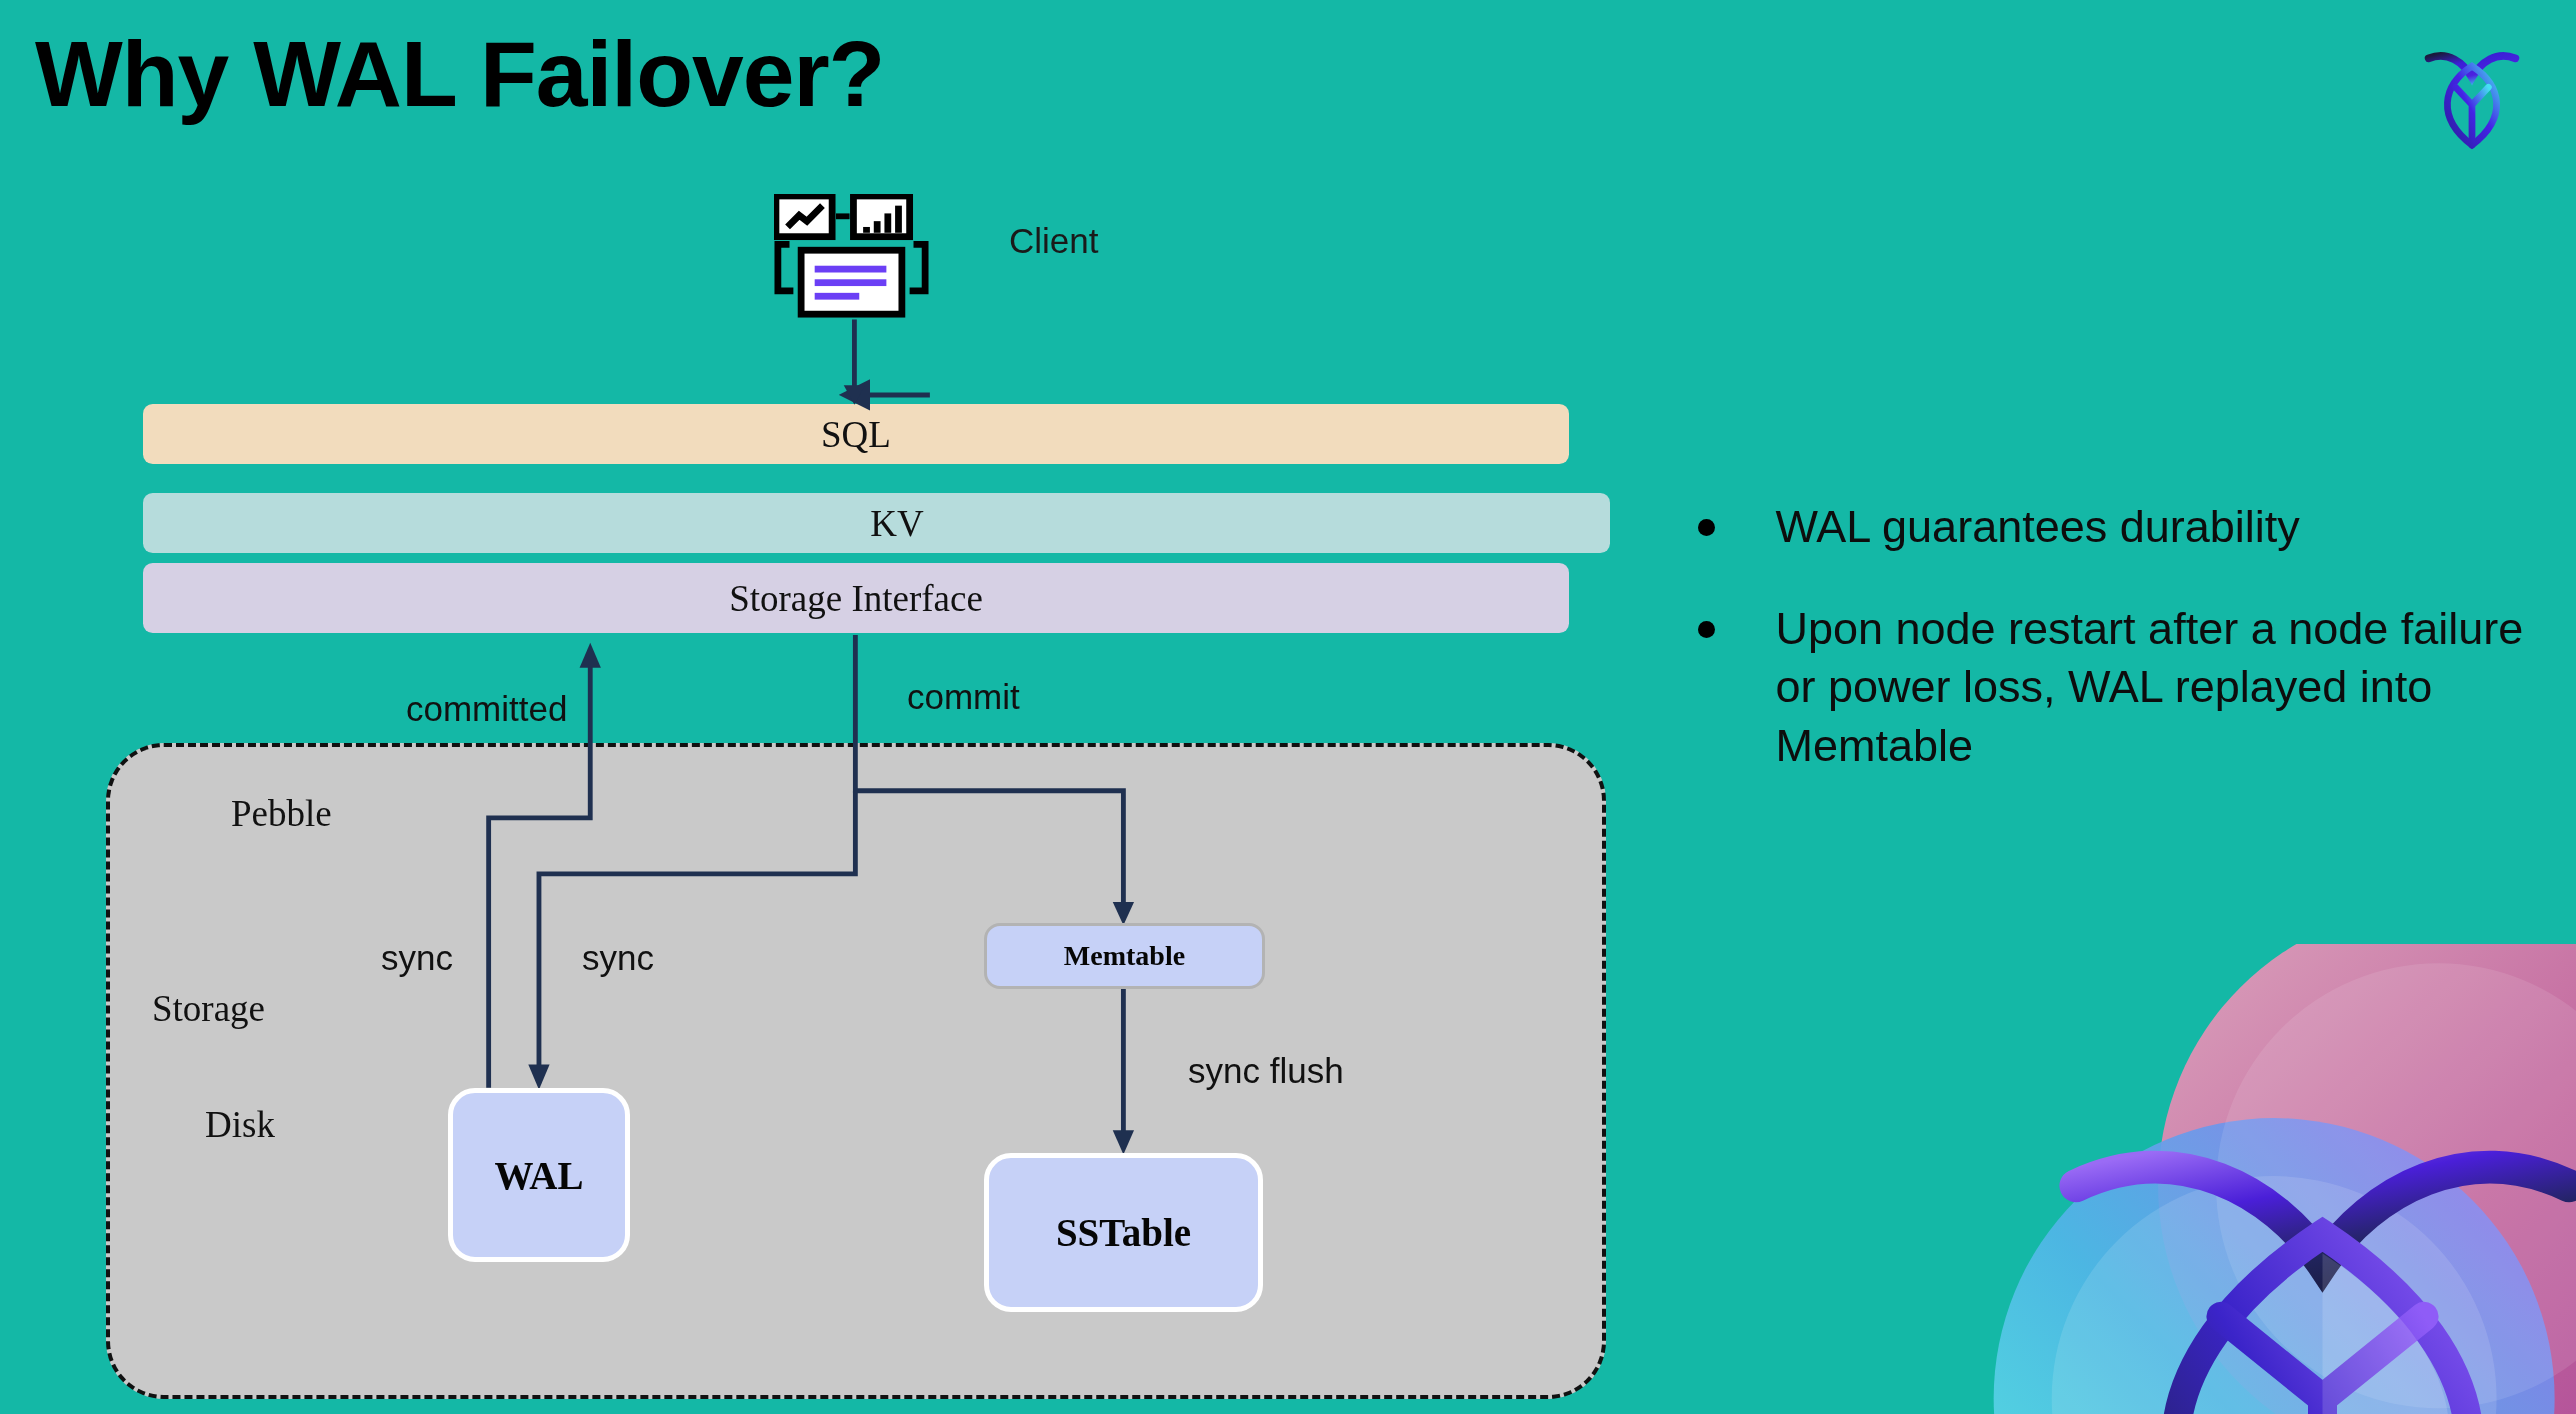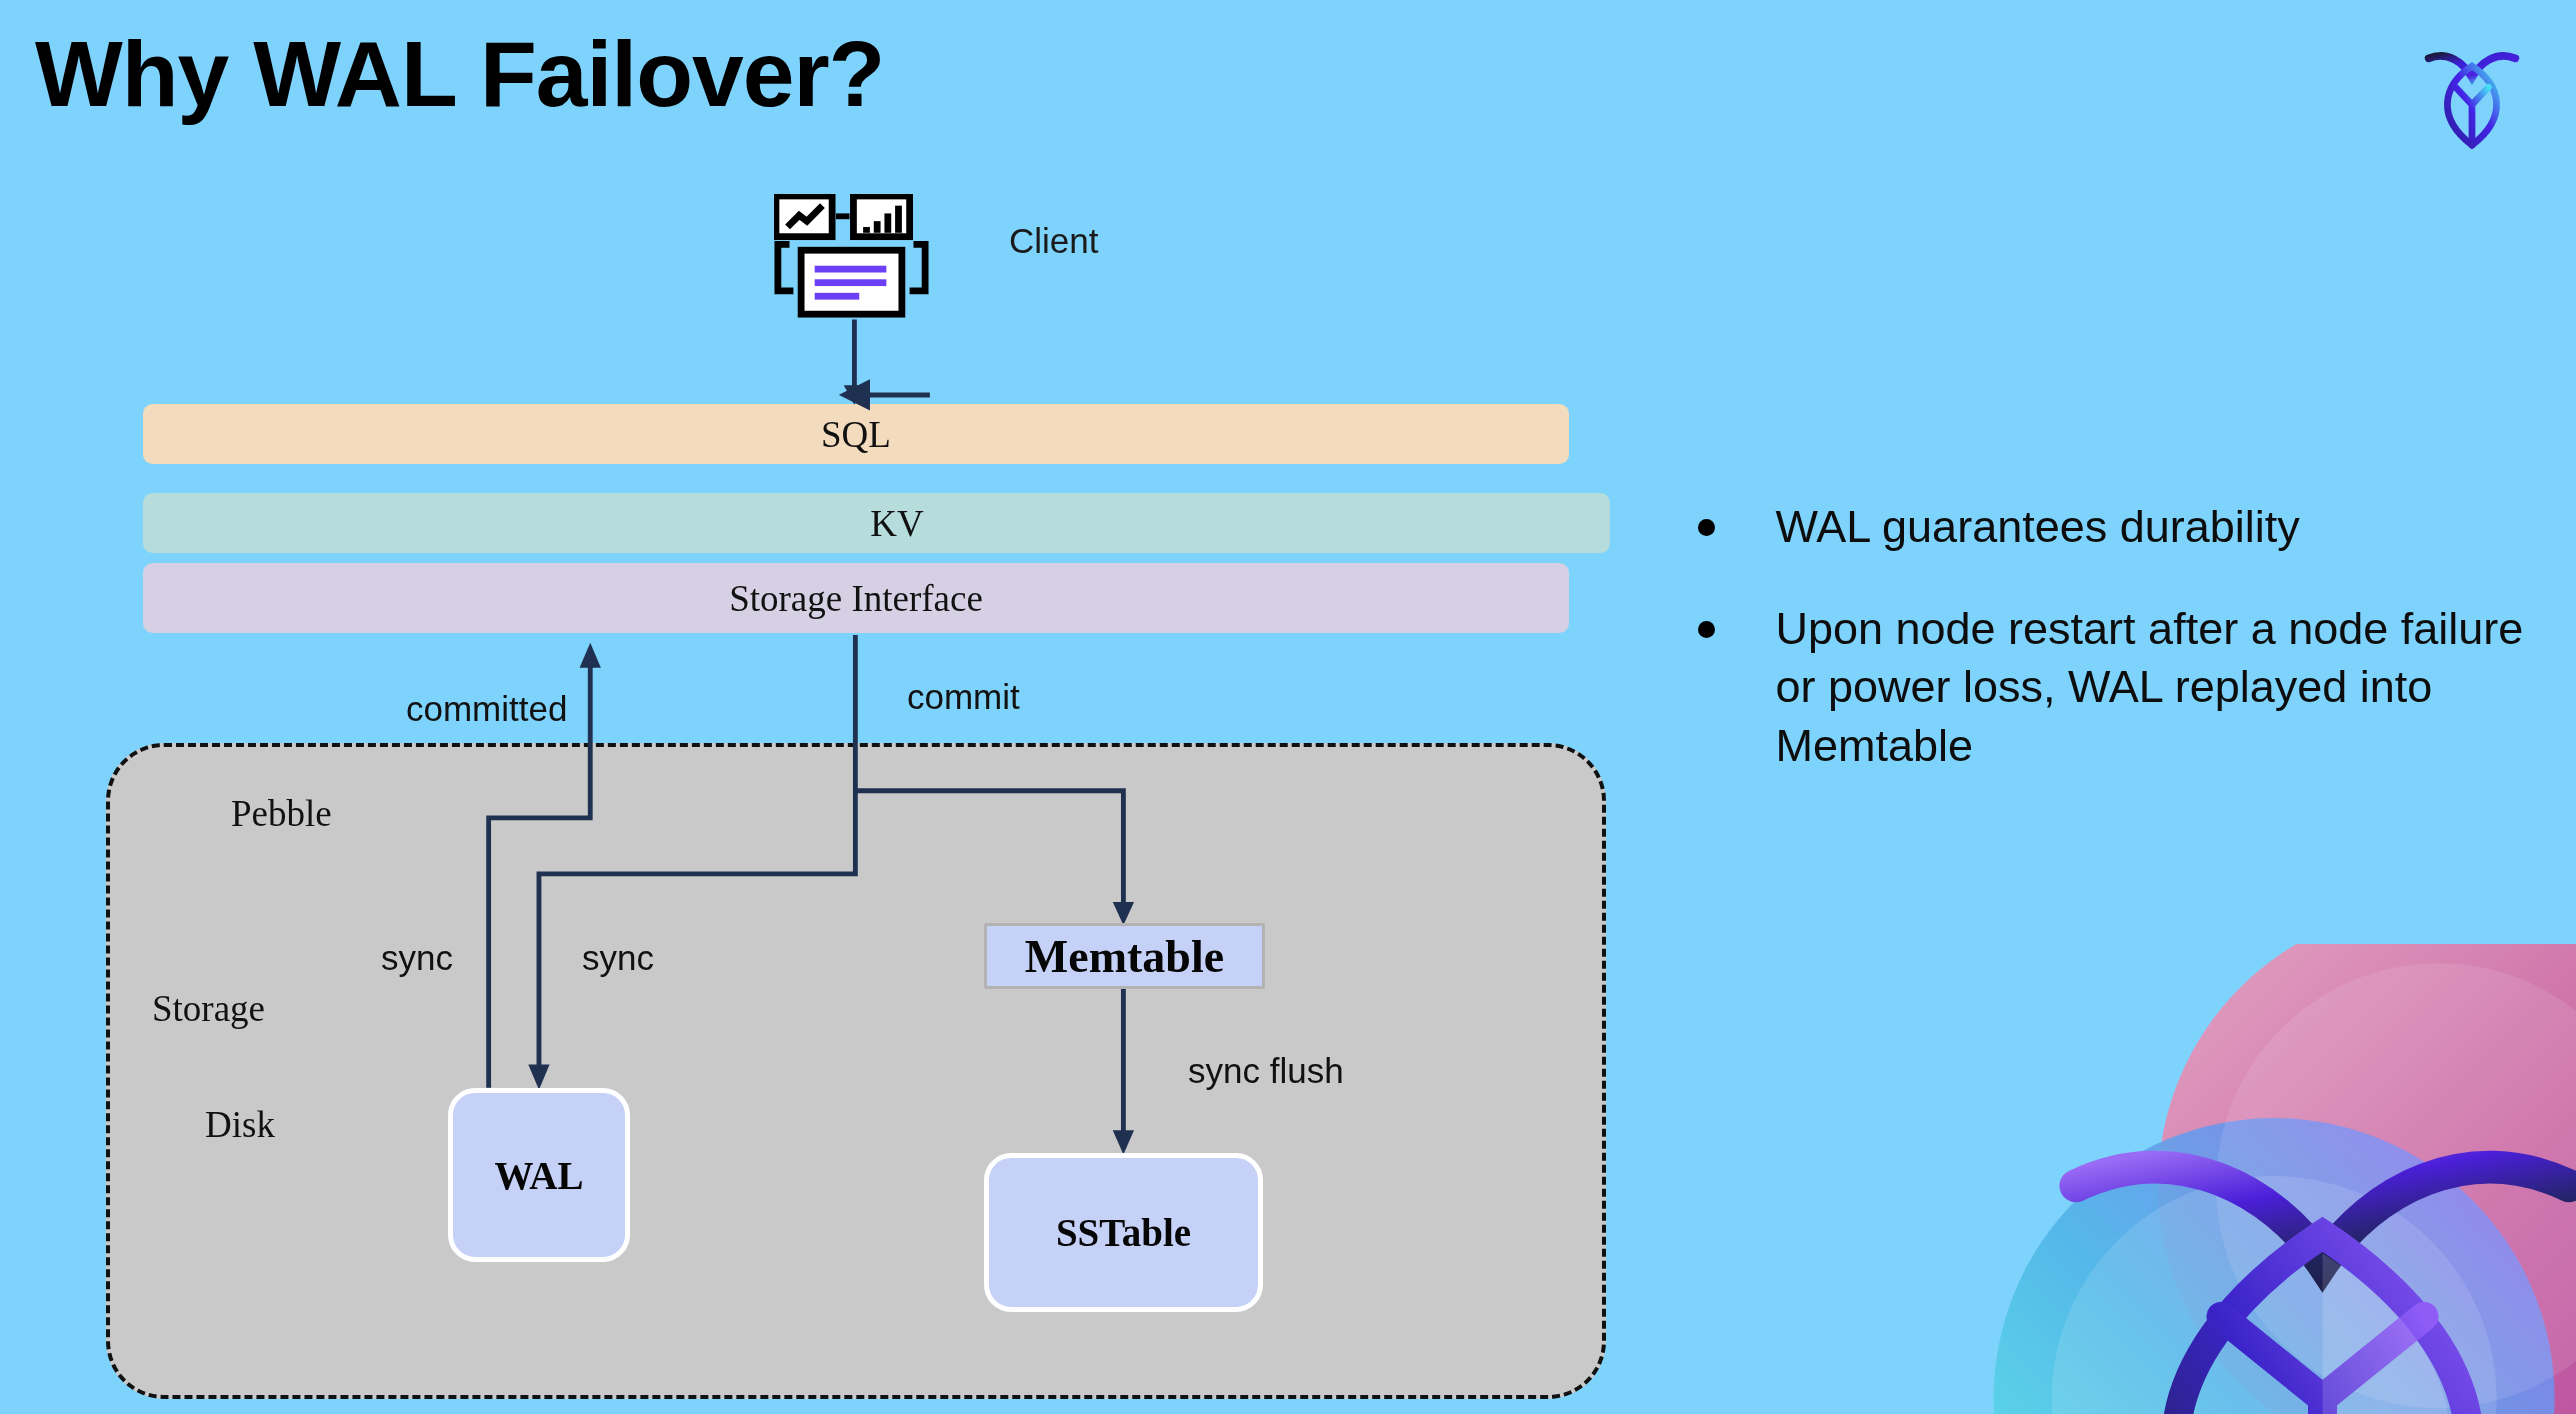--- a/index.html
+++ b/index.html
@@ -13,21 +13,21 @@
     width: 2576px;
     height: 1415px;
     position: relative;
     overflow: hidden;
   }
   .slide {
     position: absolute;
     inset: 0;
     width: 2576px;
     height: 1415px;
-    background: #7dd3fc;
+    background: #14b8a6;
     overflow: hidden;
   }
 
   
   #slide-title {
     position: absolute;
     left: 35px;
     top: 21px;
     font-size: 93px;
     font-weight: bold;
@@ -147,23 +147,23 @@
     font-family: "Liberation Serif", serif;
     font-weight: bold;
     color: #060606;
     box-sizing: border-box;
   }
   #node-memtable {
     left: 984px;
     top: 923px;
     width: 281px;
     height: 66px;
-    border-radius: 2px;
+    border-radius: 16px;
     border: 3.9px solid #b3b3b3;
-    font-size: 46px;
+    font-size: 28px;
   }
   #node-wal {
     left: 448px;
     top: 1088px;
     width: 182px;
     height: 174px;
     border-radius: 27px;
     border: 5.8px solid #ffffff;
     font-size: 39px;
   }

